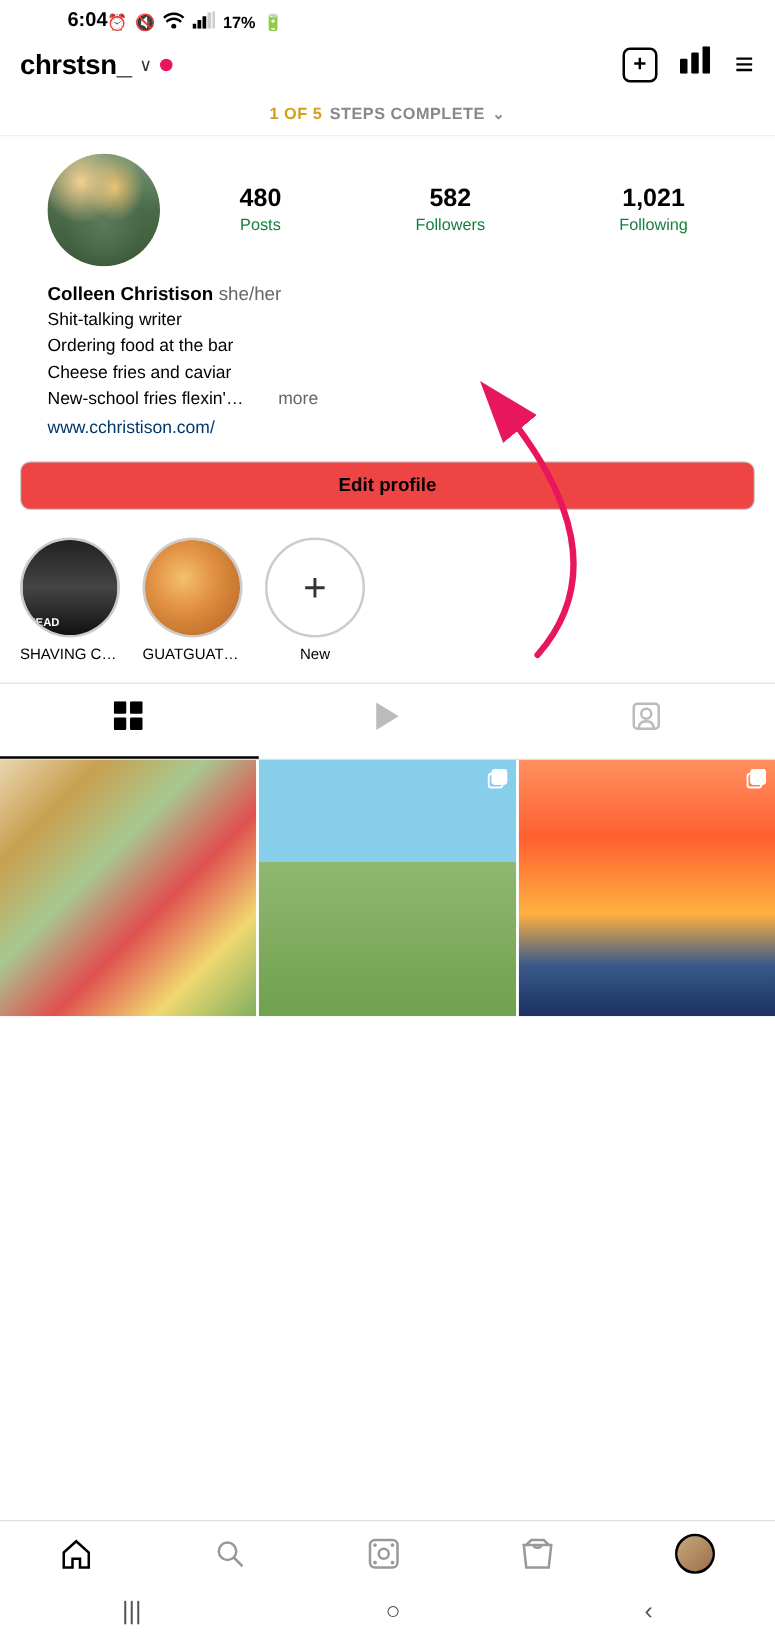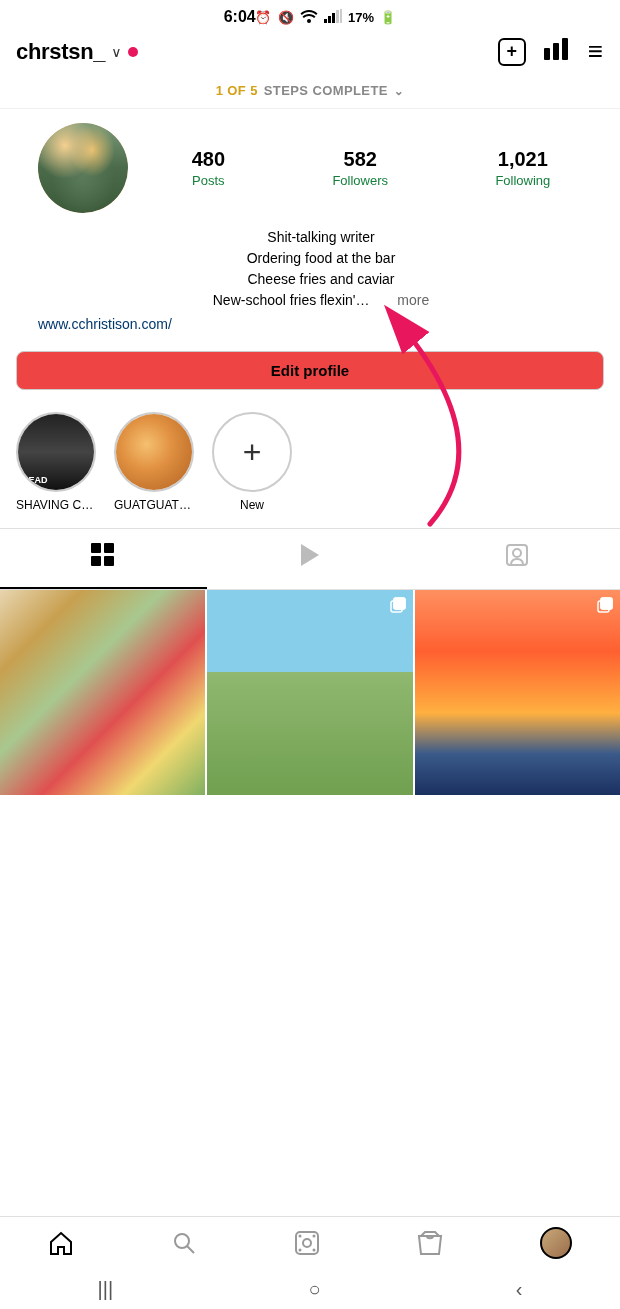--- a/index.html
+++ b/index.html
@@ -9,25 +9,26 @@
       min-height: 1309px;
       background: #fff;
       font-family: -apple-system, BlinkMacSystemFont, 'Segoe UI', sans-serif;
       color: #000;
       overflow-x: hidden;
     }
 
     
     .status-bar {
       display: flex;
-      justify-content: center;
+      justify-content: flex-start;
       align-items: center;
       padding: 8px 18px 4px 18px;
       font-size: 14px;
       font-weight: 600;
+      margin-left: 36px;
     }
     .status-left { font-size: 16px; font-weight: 700; }
     .status-right {
       display: flex;
       align-items: center;
       gap: 6px;
       font-size: 13px;
     }
 
     
@@ -156,21 +157,20 @@
     }
     .profile-title {
       font-size: 14px;
       color: #666;
       margin-bottom: 4px;
     }
     .profile-bio {
       font-size: 14px;
       line-height: 1.5;
       margin-bottom: 4px;
-      text-align: center;
     }
     .profile-link {
       color: #00376b;
       font-size: 14px;
       text-decoration: none;
     }
 
     
     .edit-profile-btn {
       display: block;
@@ -463,20 +463,24 @@
           <span class="stat-label">Followers</span>
         </div>
         <div class="stat-item">
           <span class="stat-number">1,021</span>
           <span class="stat-label">Following</span>
         </div>
       </div>
     </div>
 
     
+    <div>
+      <span class="profile-name">Colleen Christison</span>
+      <span class="profile-pronouns">she/her</span>
+    </div>
     <div class="profile-bio">
       <span>Shit-talking writer</span><br>
       <span>Ordering food at the bar</span><br>
       <span>Cheese fries and caviar</span><br>
       <span>New-school fries flexin'…</span>
       <span class="more-link">more</span>
     </div>
     <a class="profile-link">www.cchristison.com/</a>
   </div>
 </div>

